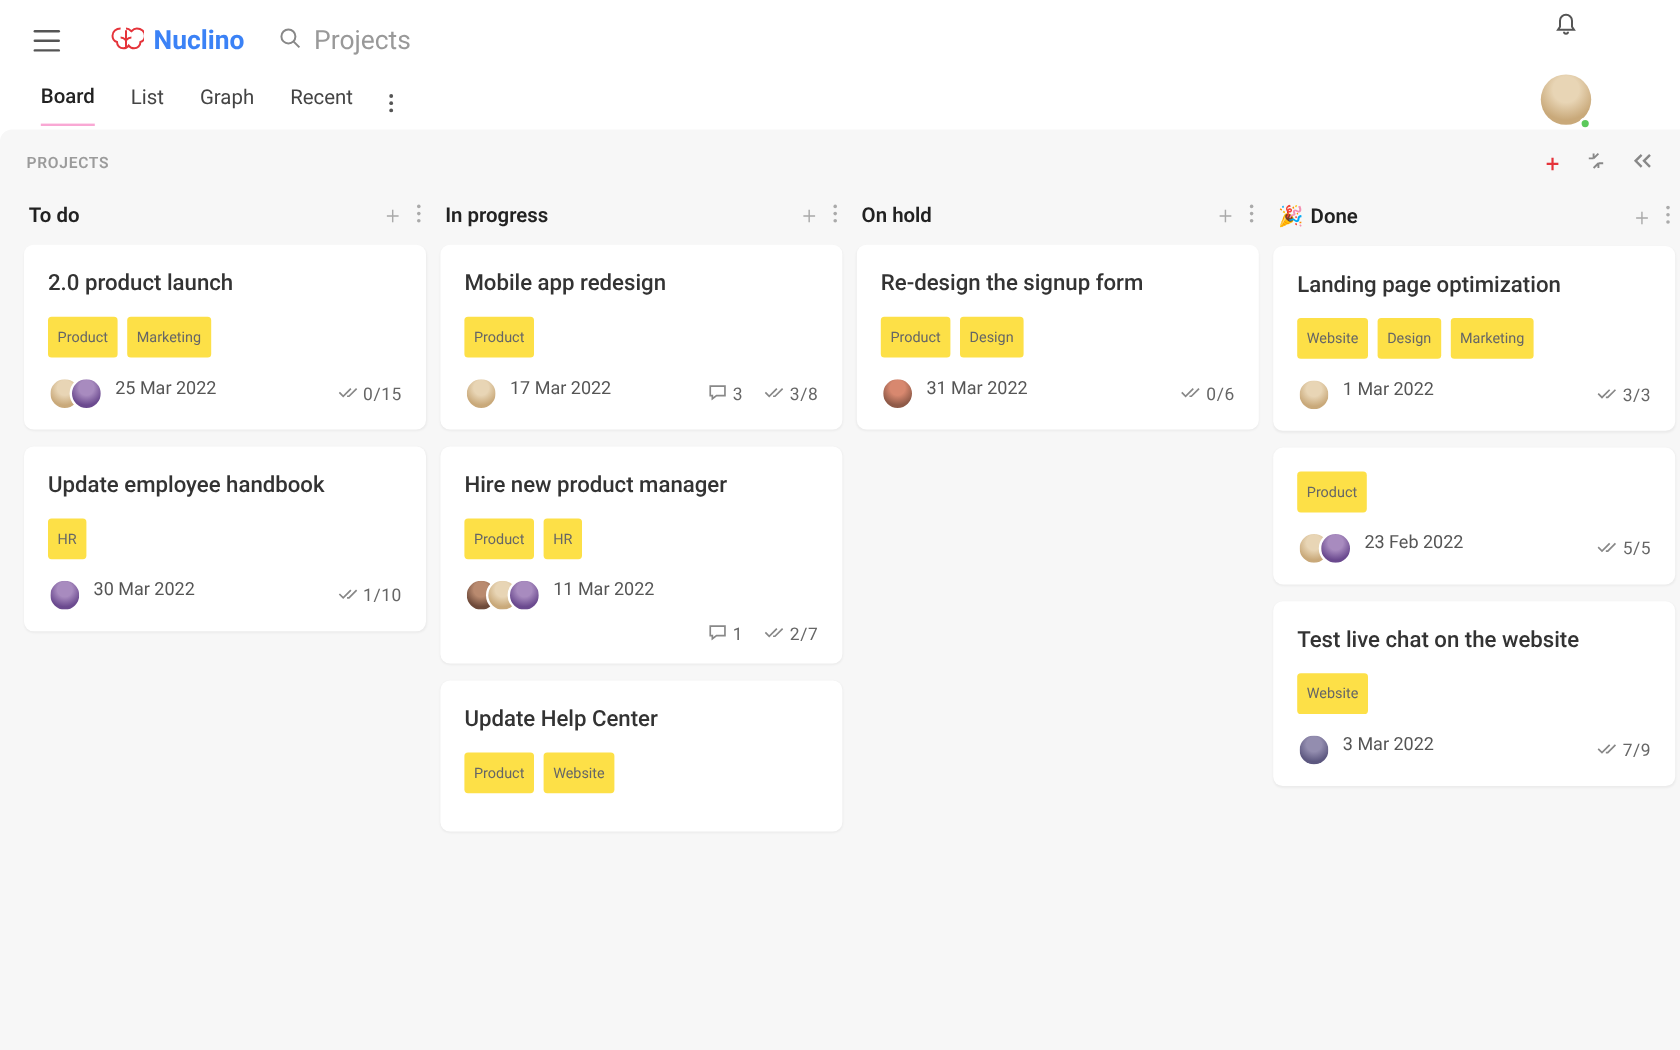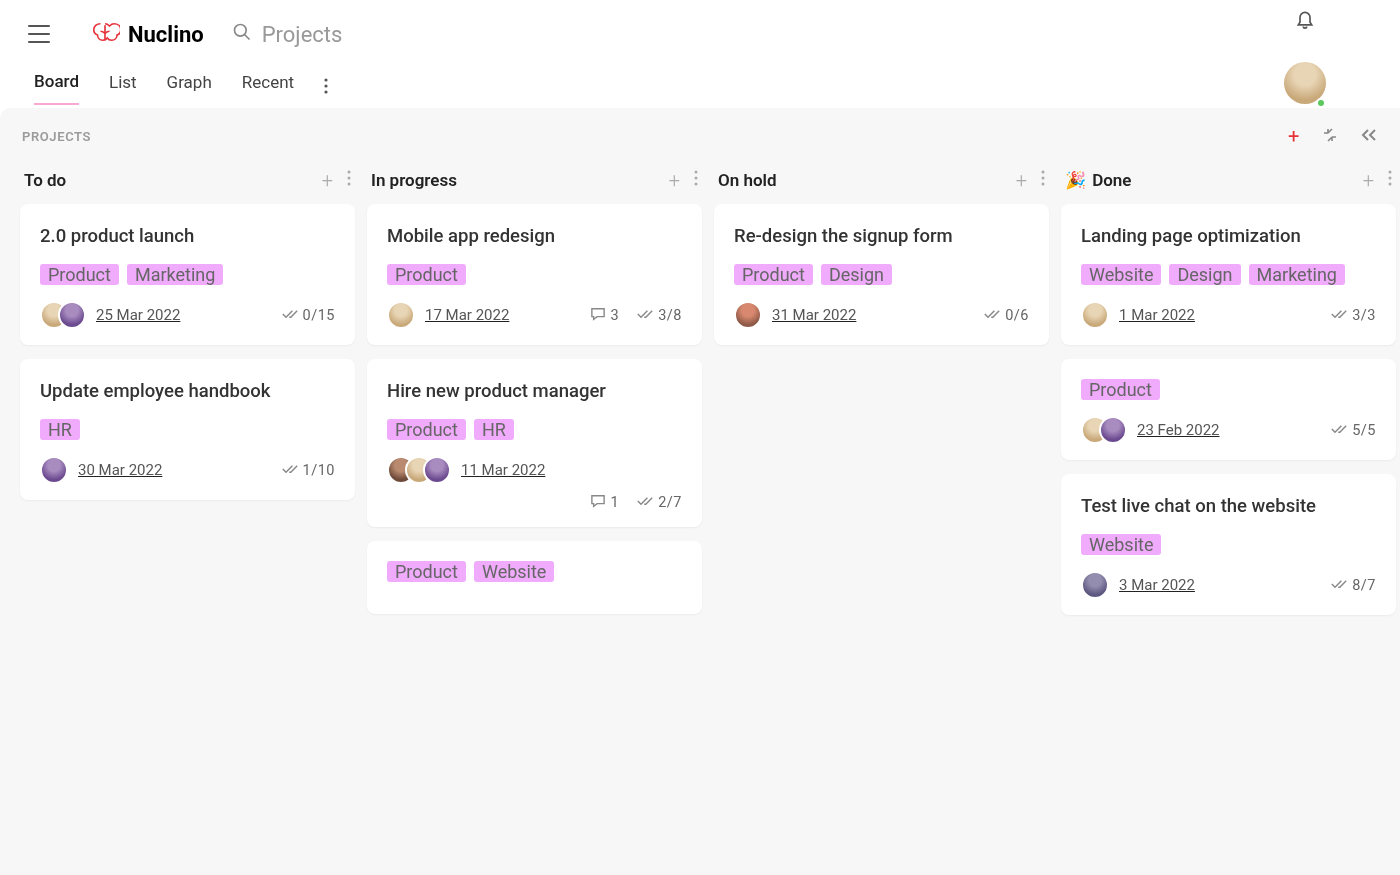--- a/index.html
+++ b/index.html
@@ -20,21 +20,21 @@
     padding: 0 28px;
   }
   .hamburger {
     width: 22px; height: 18px;
     display: flex; flex-direction: column; justify-content: space-between;
     cursor: pointer;
     margin-right: 40px;
   }
   .hamburger span { display:block; height:2px; background:#555; border-radius:1px; }
   .logo { display:flex; align-items:center; gap:8px; margin-right:28px; }
-  .logo-text { font-size:22px; font-weight:700; color:#000000; }
+  .logo-text { font-size:22px; font-weight:700; color:#3b82f6; }
   .search-area { display:flex; align-items:center; gap:10px; flex:1; }
   .search-icon svg { width:20px; height:20px; stroke:#888; }
   .search-placeholder { font-size:22px; color:#999; font-weight:400; }
   .topbar-right { display:flex; align-items:center; gap:28px;flex-direction:column; }
   .invite { display:flex; align-items:center; gap:6px; color:#555; font-size:15px; letter-spacing:.5px; cursor:pointer; }
   .bell svg { width:20px; height:22px; stroke:#555; }
   .avatar-wrap { position:relative; }
   .avatar-wrap .status-dot { position:absolute; right:0; bottom:0; width:10px; height:10px; border-radius:50%; background:#5bc95b; border:2px solid #fff; }
 
   
@@ -85,23 +85,23 @@
   .card {
     background:#fff;
     border-radius:8px;
     box-shadow: 0 1px 2px rgba(0,0,0,.05);
     padding:20px 20px 16px;
     margin-bottom:14px;
     cursor:pointer;
   }
   .card-title { font-size:18.5px; font-weight:500; margin-bottom:16px; line-height:1.3; color:#333; }
   .tags { display:flex; gap:8px; flex-wrap:wrap; margin-bottom:16px; }
-  .tag { background:#f0abfc; color:#666; font-size:18px; padding:0 8px; border-radius:3px; }
+  .tag { background:#fde047; color:#666; font-size:12px; padding:10px 8px; border-radius:3px; }
   .card-footer { display:flex; align-items:center; justify-content:space-between; flex-wrap:wrap; row-gap:10px; }
-  .footer-left { display:flex; align-items:center; gap:10px;text-decoration:underline; }
+  .footer-left { display:flex; align-items:flex-start; gap:10px; }
   .date { font-size:15px; color:#555; }
   .footer-right { display:flex; align-items:center; gap:18px; }
   .meta { display:flex; align-items:flex-start; gap:5px; font-size:14.5px; color:#666; letter-spacing:.5px; }
   .meta svg { width:16px; height:14px; }
 
   
   .avatars { display:flex; }
   .avatar, .avatar-sm {
     width:28px; height:28px; border-radius:50%;
     border:2px solid #fff;
@@ -336,20 +336,21 @@
             </span>
             <span class="meta">
               <svg viewBox="0 0 20 14" fill="none" stroke="#888" stroke-width="1.8">
                 <path d="M1 7l4 4L13 3M9 11l2 0 8-8"></path>
               </svg>
               <span>2/7</span>
             </span>
           </div>
         </div>
         <div class="card">
+          <div class="card-title">Update Help Center</div>
           <div class="tags">
             <span class="tag">Product</span>
             <span class="tag">Website</span>
           </div>
         </div>
       </div>
       <div class="column">
         <div class="col-header">
           <div class="col-title">
             <span>On hold</span>
@@ -458,20 +459,20 @@
               <span class="avatars">
                 <span class="avatar-sm av-5"></span>
               </span>
               <span class="date">3 Mar 2022</span>
             </div>
             <div class="footer-right">
               <span class="meta">
                 <svg viewBox="0 0 20 14" fill="none" stroke="#888" stroke-width="1.8">
                   <path d="M1 7l4 4L13 3M9 11l2 0 8-8"></path>
                 </svg>
-                <span>8/7</span>
+                <span>7/9</span>
               </span>
             </div>
           </div>
         </div>
       </div>
     </div>
 </div>
 
 </body></html>

